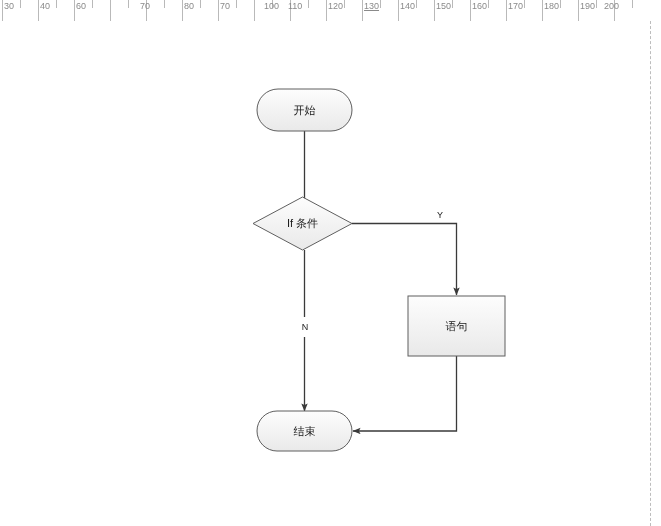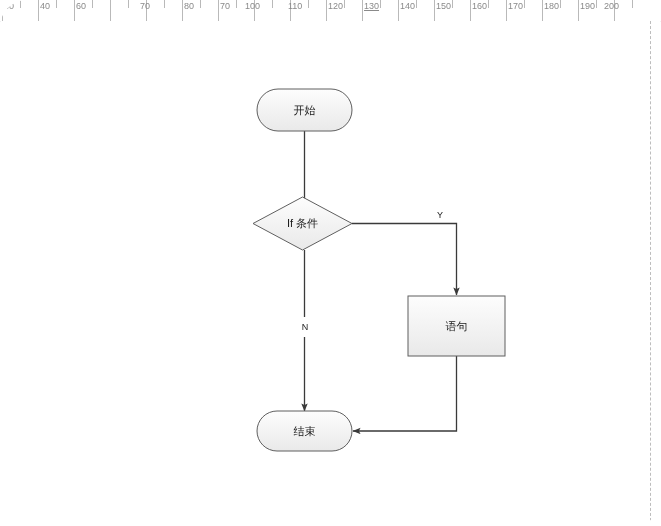--- a/index.html
+++ b/index.html
@@ -11,21 +11,20 @@
   body {
     font-family: "Liberation Sans", "DejaVu Sans", sans-serif;
     -webkit-font-smoothing: antialiased;
   }
   #app {
     position: relative;
     width: 661px;
     height: 526px;
     overflow: hidden;
     background: #ffffff;
-    border-radius: 27px;
   }
 
   
   #ruler {
     position: absolute;
     left: 0; top: 0;
     width: 661px;
     height: 21px;
     background: #ffffff;
     border-bottom: 1px solid #c8c8c8;
@@ -119,21 +118,21 @@
       <div class="ruler-tick minor" style="left: 164px;"></div>
       <div class="ruler-label" style="left: 140px;">70</div>
       <div class="ruler-tick major" style="left: 182px;"></div>
       <div class="ruler-tick minor" style="left: 200px;"></div>
       <div class="ruler-label" style="left: 184px;">80</div>
       <div class="ruler-tick major" style="left: 218px;"></div>
       <div class="ruler-tick minor" style="left: 236px;"></div>
       <div class="ruler-label" style="left: 220px;">70</div>
       <div class="ruler-tick major" style="left: 254px;"></div>
       <div class="ruler-tick minor" style="left: 272px;"></div>
-      <div class="ruler-label" style="left: 245px;">100</div>
+      <div class="ruler-label" style="left: 264px;">100</div>
       <div class="ruler-tick major" style="left: 290px;"></div>
       <div class="ruler-tick minor" style="left: 308px;"></div>
       <div class="ruler-label" style="left: 288px; text-align: right;">110</div>
       <div class="ruler-tick major" style="left: 326px;"></div>
       <div class="ruler-tick minor" style="left: 344px;"></div>
       <div class="ruler-label" style="left: 328px;">120</div>
       <div class="ruler-tick major" style="left: 362px;"></div>
       <div class="ruler-tick minor" style="left: 380px;"></div>
       <div class="ruler-label" style="left: 364px; text-decoration: underline;">130</div>
       <div class="ruler-tick major" style="left: 398px;"></div>

